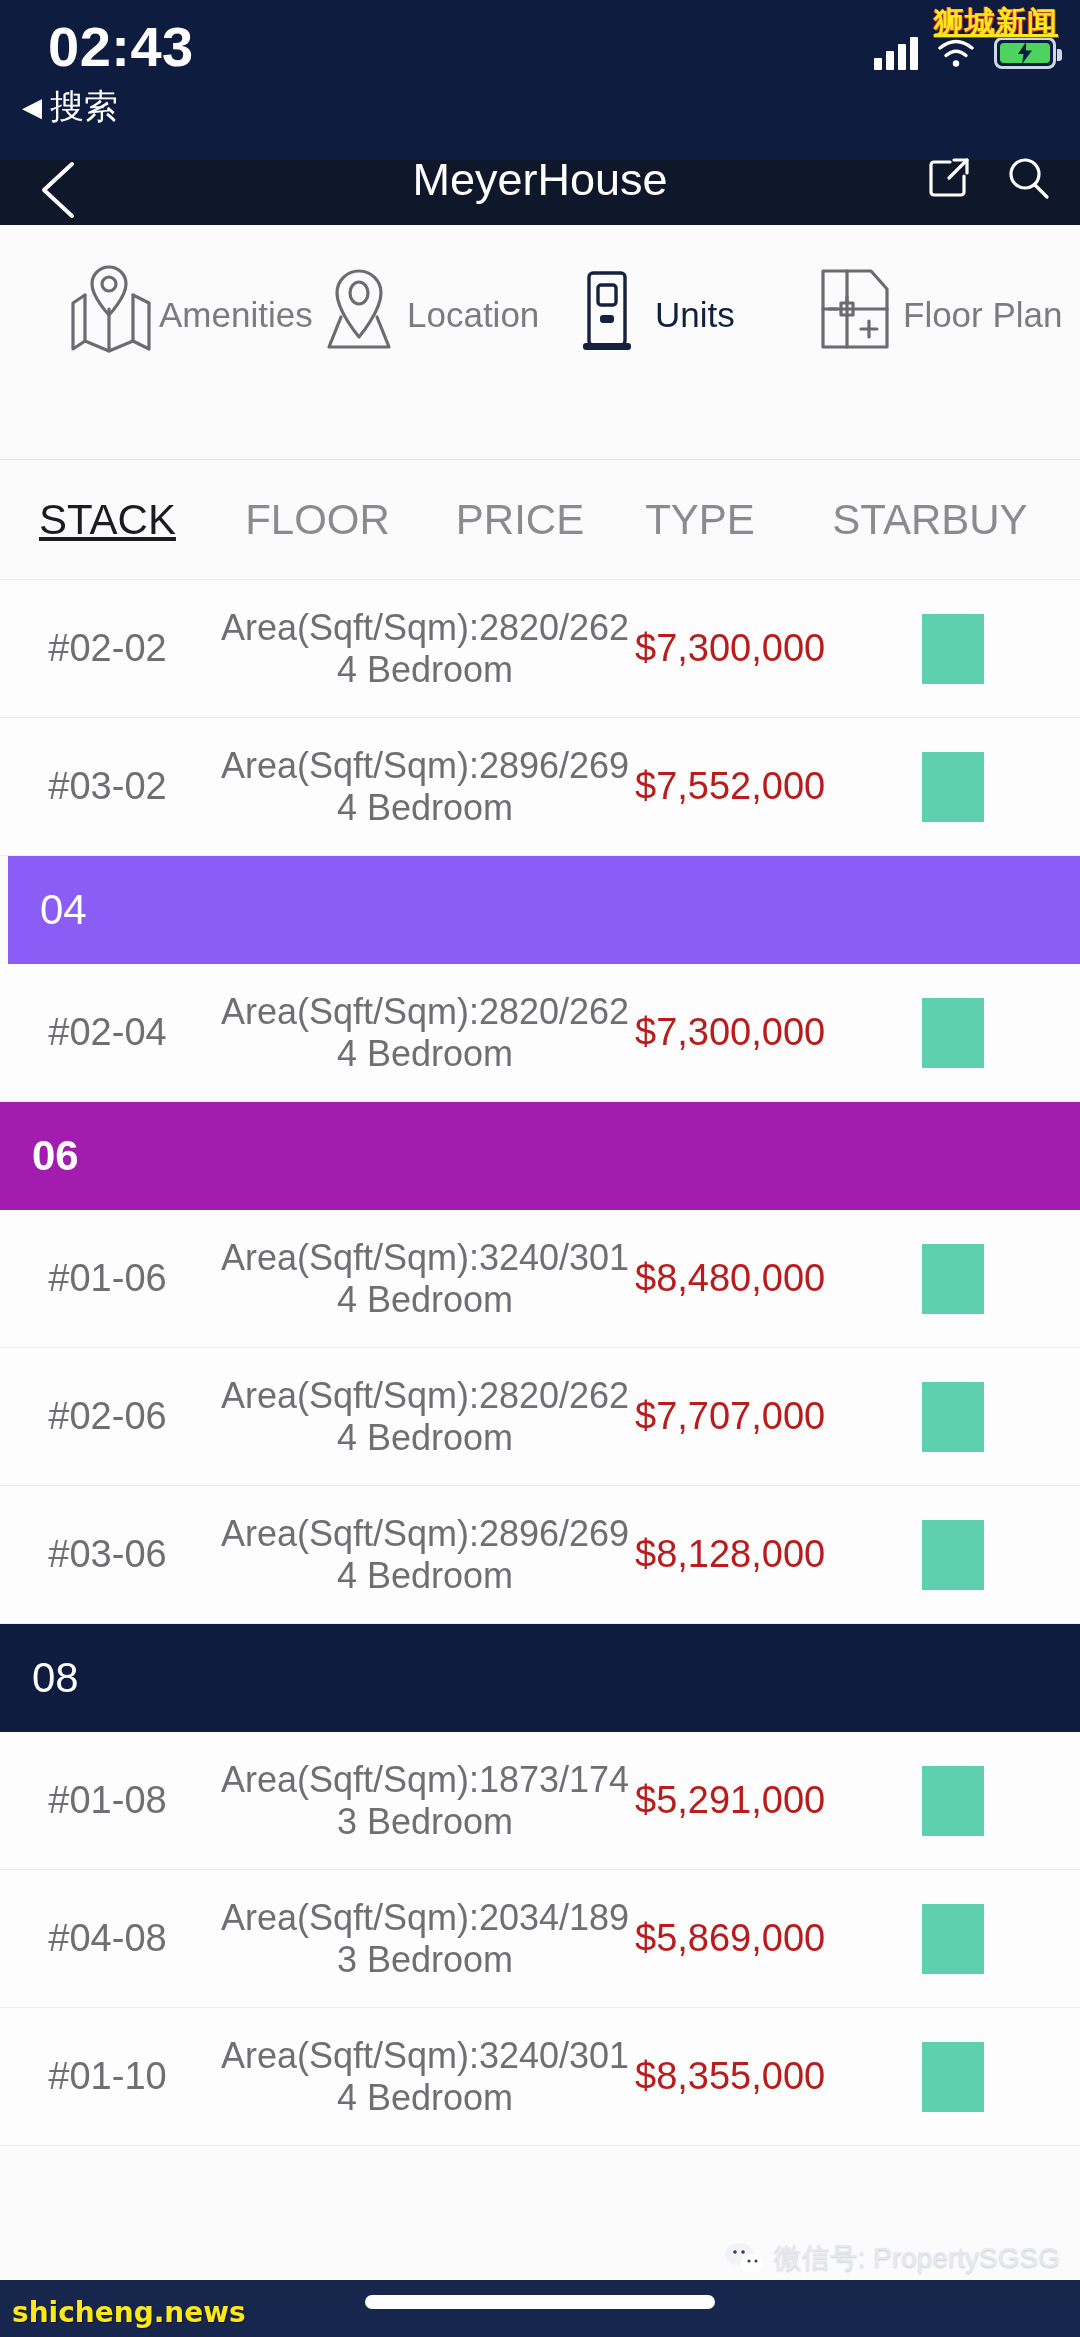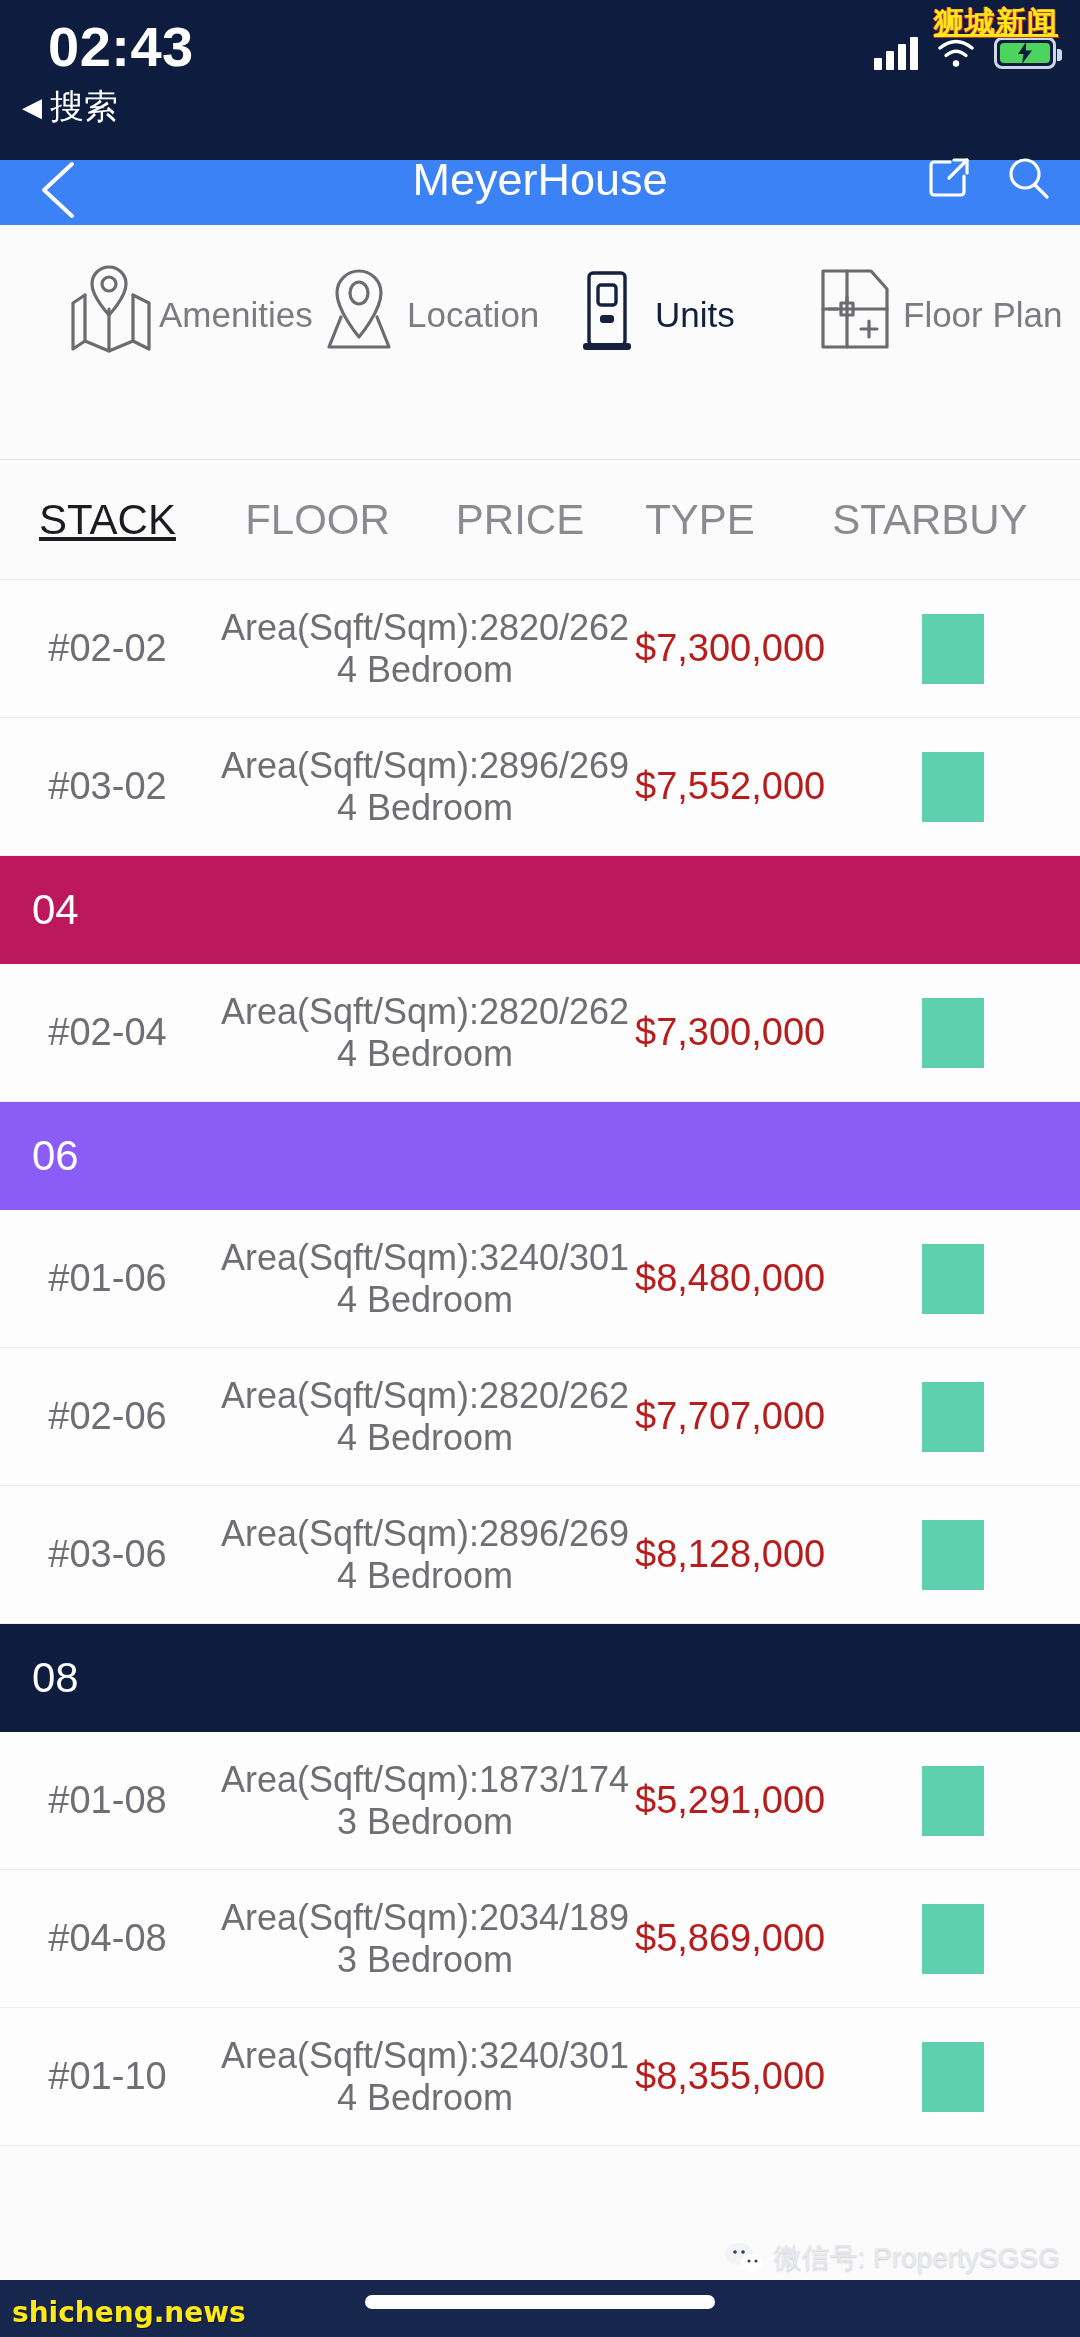--- a/index.html
+++ b/index.html
@@ -57,21 +57,21 @@
     font-size:30px; font-weight:700; color:#ffe81a;
     font-family:"DejaVu Sans", sans-serif;
     text-shadow:1px 1px 0 #c0392b, -1px 0 0 #c0392b, 0 1px 0 #c0392b;
     letter-spacing:1px;
     text-decoration:underline;
   }
 
   
   .navbar {
     position:absolute; top:160px; left:0; width:1080px; height:65px;
-    background:#3b82f6;
+    background:#0f172a;
   }
   .nav-back {
     position:absolute; left:30px; top:-10px;
     width:60px; height:80px;
   }
   .nav-title {
     position:absolute; left:0; right:0; top:-6px;
     text-align:center; font-size:45px; color:#ffffff; font-weight:400;
   }
   .nav-actions {
@@ -300,32 +300,32 @@
         </span>
       </div>
       <div class="row">
         <span class="c-stack">#03-02</span>
         <span class="c-info"><span>Area(Sqft/Sqm):2896/269</span><span class="ln2">4 Bedroom</span></span>
         <span class="c-price">$7,552,000</span>
         <span class="c-star">
           <span class="star-chip" style="background: rgb(94, 208, 174);"></span>
         </span>
       </div>
-      <div class="grp" style="background: #be185d;">
+      <div class="grp" style="background: #8b5cf6; margin-left: 8px;">
         <span class="grp-label">04</span>
       </div>
       <div class="row">
         <span class="c-stack">#02-04</span>
         <span class="c-info"><span>Area(Sqft/Sqm):2820/262</span><span class="ln2">4 Bedroom</span></span>
         <span class="c-price">$7,300,000</span>
         <span class="c-star">
           <span class="star-chip" style="background: rgb(94, 208, 174);"></span>
         </span>
       </div>
-      <div class="grp" style="background: #8b5cf6;">
+      <div class="grp" style="background: #a21caf; font-weight: bold;">
         <span class="grp-label">06</span>
       </div>
       <div class="row">
         <span class="c-stack">#01-06</span>
         <span class="c-info"><span>Area(Sqft/Sqm):3240/301</span><span class="ln2">4 Bedroom</span></span>
         <span class="c-price">$8,480,000</span>
         <span class="c-star">
           <span class="star-chip" style="background: rgb(94, 208, 174);"></span>
         </span>
       </div>

